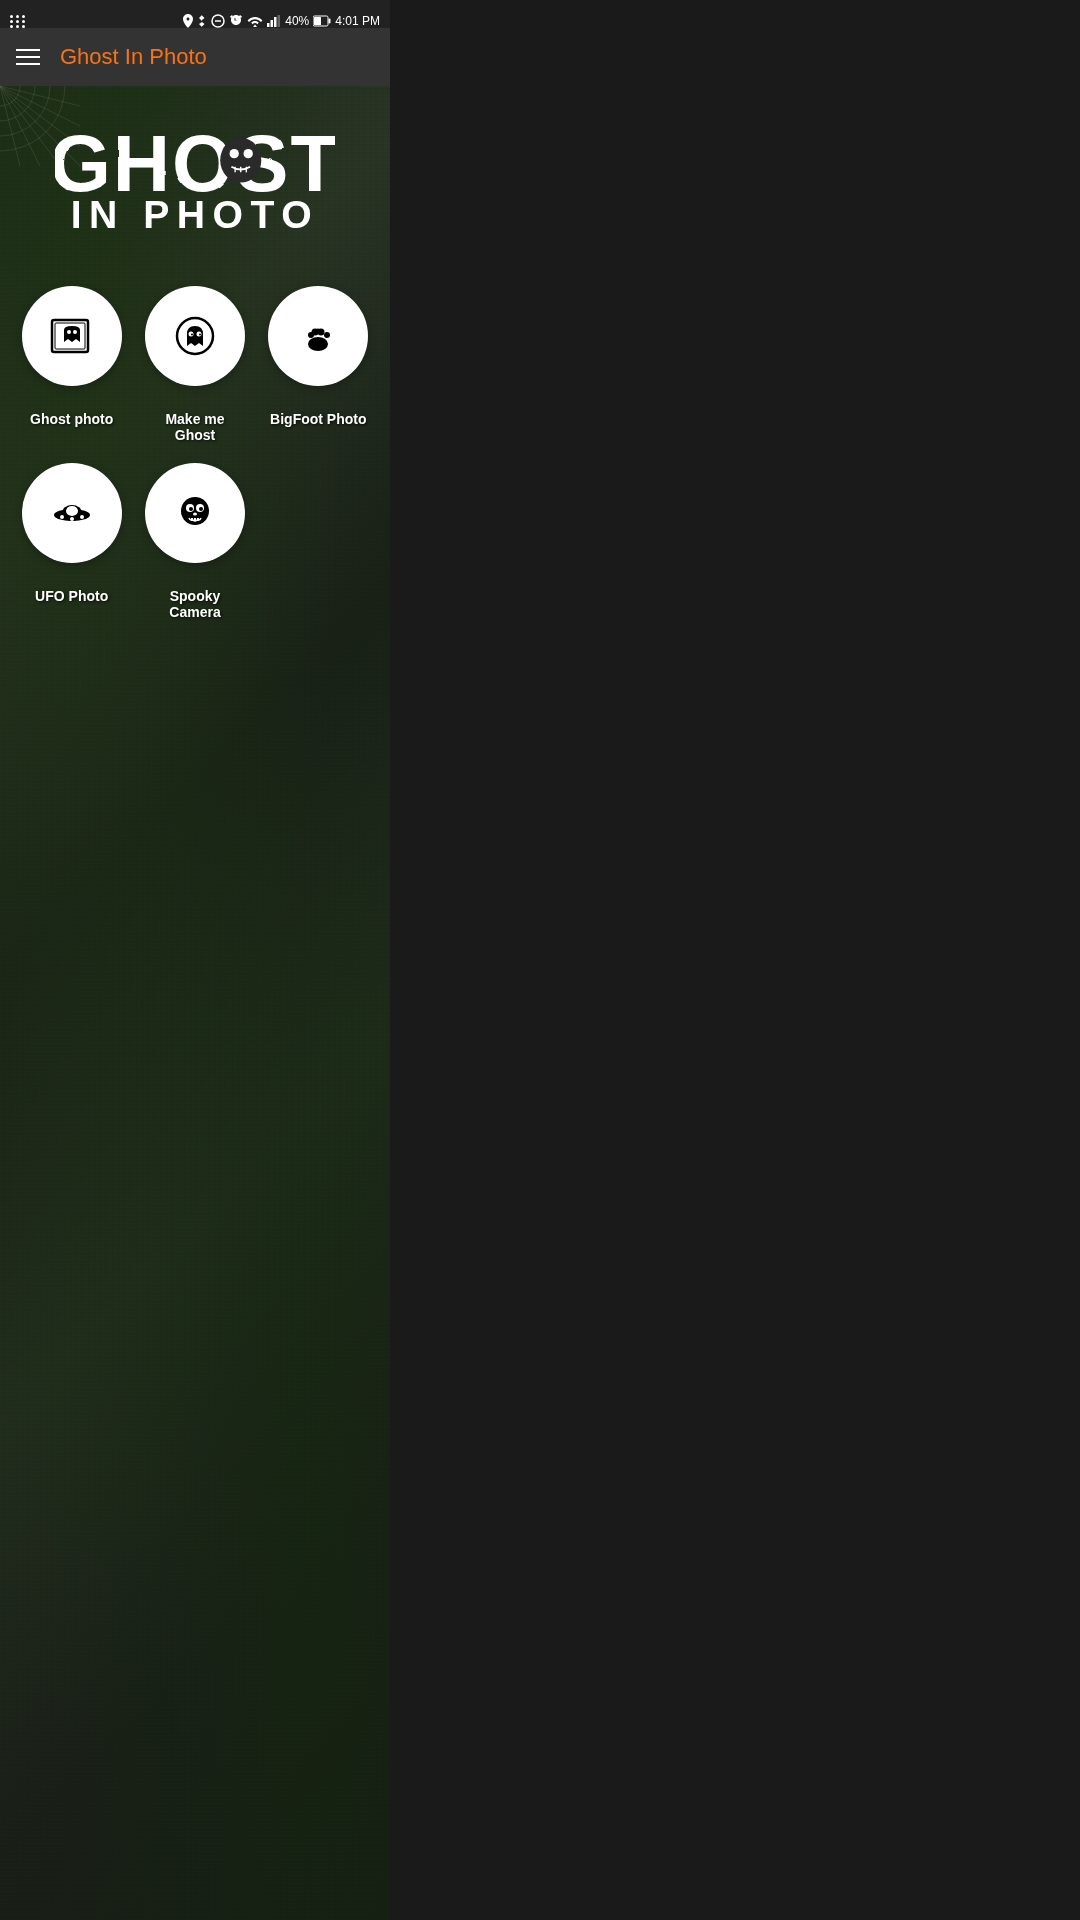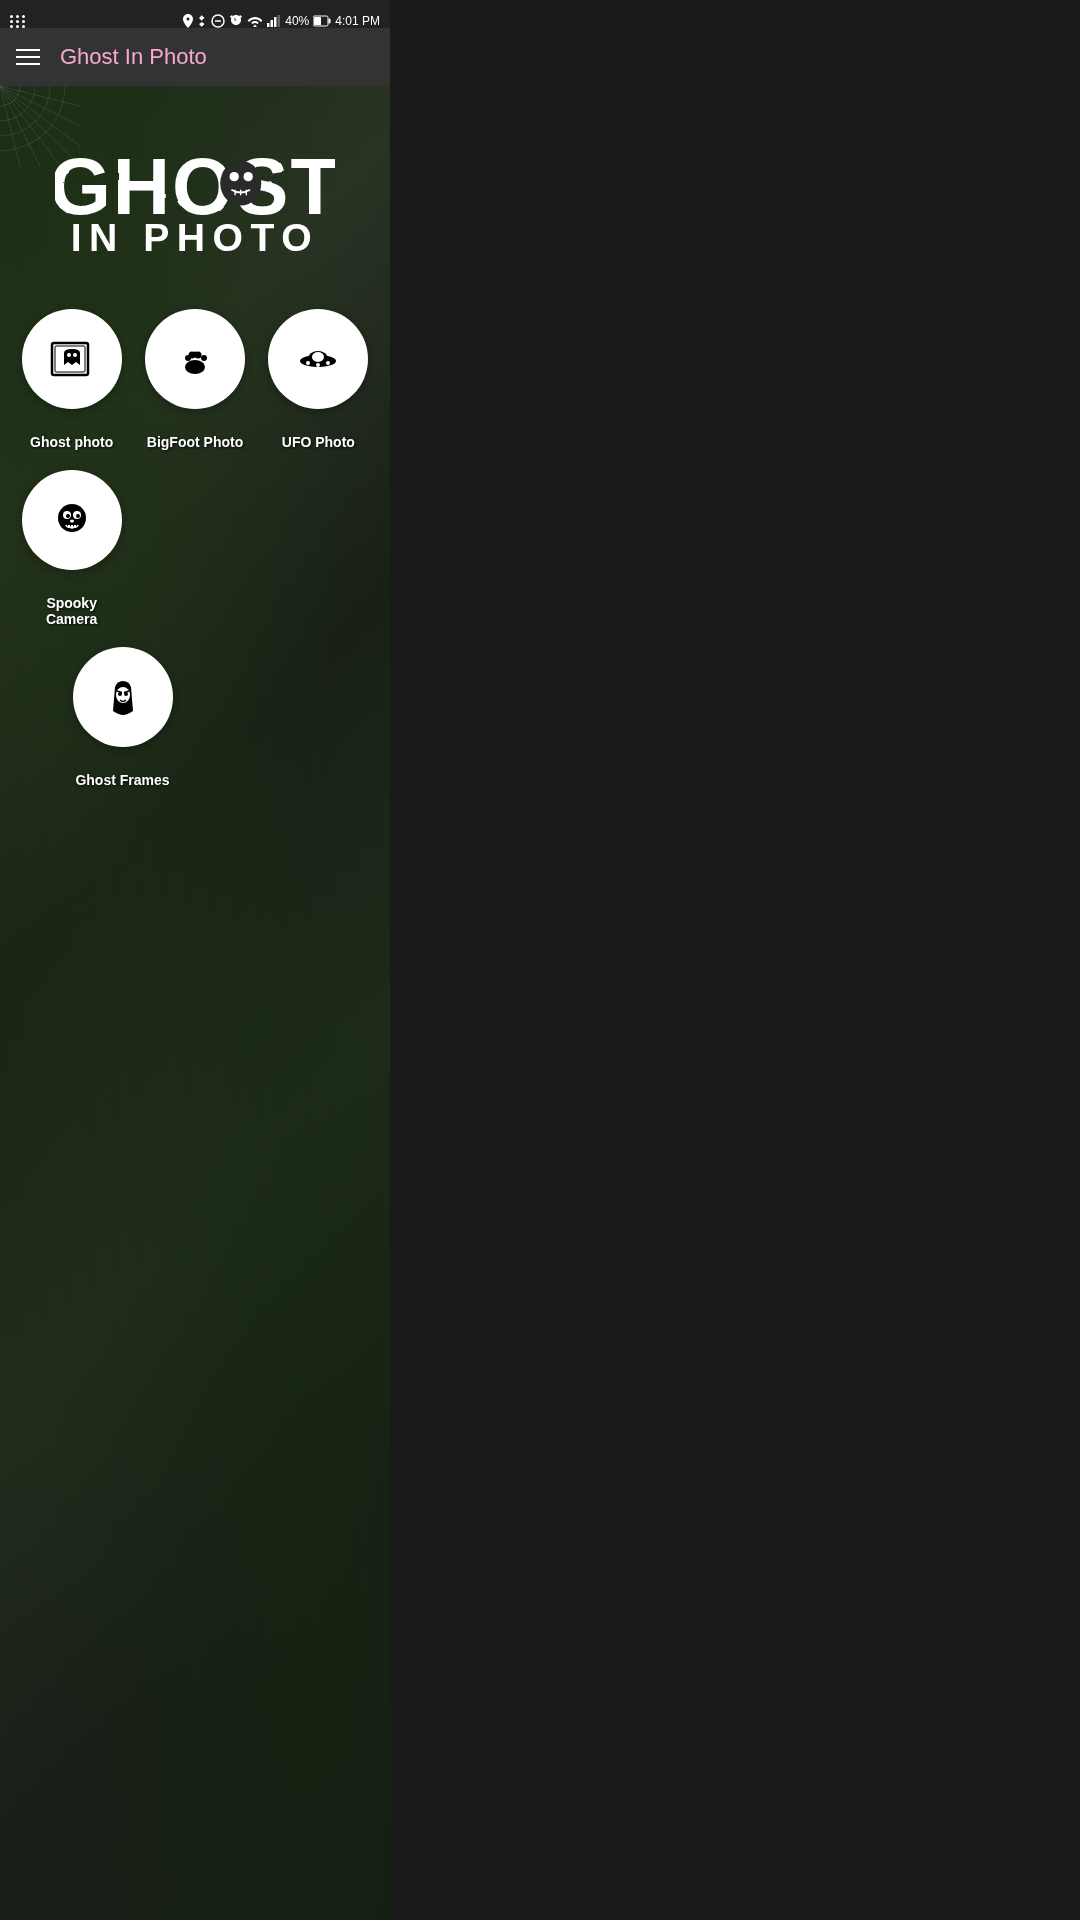--- a/index.html
+++ b/index.html
@@ -69,21 +69,21 @@
       cursor: pointer;
     }
 
     .hamburger-line {
       width: 24px;
       height: 2px;
       background: white;
     }
 
     .nav-title {
-      color: #f9a8d4;
+      color: #f97316;
       font-size: 22px;
       font-weight: 400;
     }
 
     
     .main-content {
       width: 100%;
       min-height: calc(100vh - 86px);
       background:
         radial-gradient(ellipse at 20% 10%, rgba(30,50,20,0.8) 0%, transparent 60%),
@@ -100,26 +100,25 @@
       position: absolute;
       top: 0; left: 0; right: 0; bottom: 0;
       background-image:
         repeating-linear-gradient(0deg, transparent, transparent 2px, rgba(0,0,0,0.03) 2px, rgba(0,0,0,0.03) 4px),
         repeating-linear-gradient(90deg, transparent, transparent 3px, rgba(0,0,0,0.02) 3px, rgba(0,0,0,0.02) 6px);
       pointer-events: none;
     }
 
     
     .logo-area {
-      padding: 30px 20px 20px;
+      padding: 21px 20px 20px;
       display: flex;
       justify-content: center;
       align-items: center;
       position: relative;
-      margin-top: 14px;
     }
 
     .logo-svg {
       width: 280px;
       height: auto;
     }
 
     
     .grid-container {
       display: grid;
@@ -300,20 +299,35 @@
 
           <path d="M16 18 Q16 14 24 14 Q32 14 32 18 L32 30 L28 27 L24 30 L20 27 L16 30 Z" fill="black"></path>
           <circle cx="21" cy="20" r="2" fill="white"></circle>
           <circle cx="27" cy="20" r="2" fill="white"></circle>
         </svg>
       </div>
       <span class="item-label">Ghost photo</span>
     </div>
 
 
+    <div class="grid-item">
+      <div class="circle-btn">
+        <svg viewBox="0 0 48 48" fill="black">
+
+          <circle cx="24" cy="24" r="18" stroke="black" stroke-width="2.5" fill="none"></circle>
+
+          <path d="M16 22 Q16 14 24 14 Q32 14 32 22 L32 34 L28 31 L24 34 L20 31 L16 34 Z" fill="black"></path>
+          <circle cx="20" cy="22" r="2.5" fill="white"></circle>
+          <circle cx="28" cy="22" r="2.5" fill="white"></circle>
+          <circle cx="21" cy="22.5" r="1" fill="black"></circle>
+          <circle cx="29" cy="22.5" r="1" fill="black"></circle>
+        </svg>
+      </div>
+      <span class="item-label">Make me Ghost</span>
+    </div>
 
     <div class="grid-item">
       <div class="circle-btn">
         <svg viewBox="0 0 48 48" fill="black">
 
           <ellipse cx="24" cy="32" rx="10" ry="7" fill="black"></ellipse>
 
           <circle cx="17" cy="23" r="3" fill="black"></circle>
           <circle cx="21" cy="20" r="3.5" fill="black"></circle>
           <circle cx="27" cy="20" r="3.5" fill="black"></circle>
@@ -360,36 +374,17 @@
           <rect x="26" y="29" width="2" height="3" fill="white"></rect>
         </svg>
       </div>
       <span class="item-label">Spooky Camera</span>
     </div>
 
   </div>
 
   <div class="grid-bottom">
 
-    <div class="grid-item">
-      <div class="circle-btn">
-        <svg viewBox="0 0 48 48" fill="black">
-
-          <path d="M24 8 Q30 8 32 14 L34 38 Q28 42 24 42 Q20 42 14 38 L16 14 Q18 8 24 8 Z" fill="black"></path>
-
-          <ellipse cx="24" cy="22" rx="7" ry="8" fill="white"></ellipse>
-
-          <circle cx="21" cy="21" r="2" fill="black"></circle>
-          <circle cx="27" cy="21" r="2" fill="black"></circle>
-
-          <line x1="18" y1="18" x2="23" y2="19.5" stroke="black" stroke-width="1.5"></line>
-          <line x1="30" y1="18" x2="25" y2="19.5" stroke="black" stroke-width="1.5"></line>
-
-          <path d="M21 27 Q24 30 27 27" stroke="black" stroke-width="1.5" fill="none"></path>
-        </svg>
-      </div>
-      <span class="item-label">Ghost Frames</span>
-    </div>
 
 
   </div>
 
 </div>
 
 </body></html>

